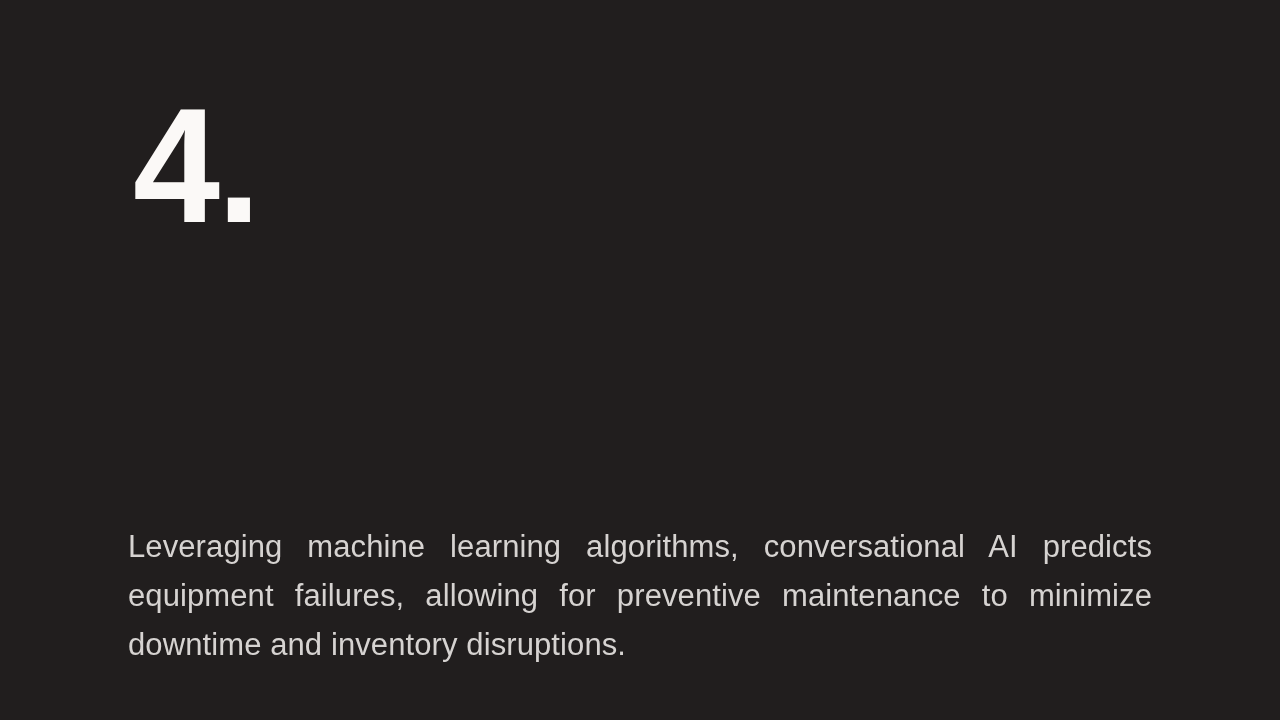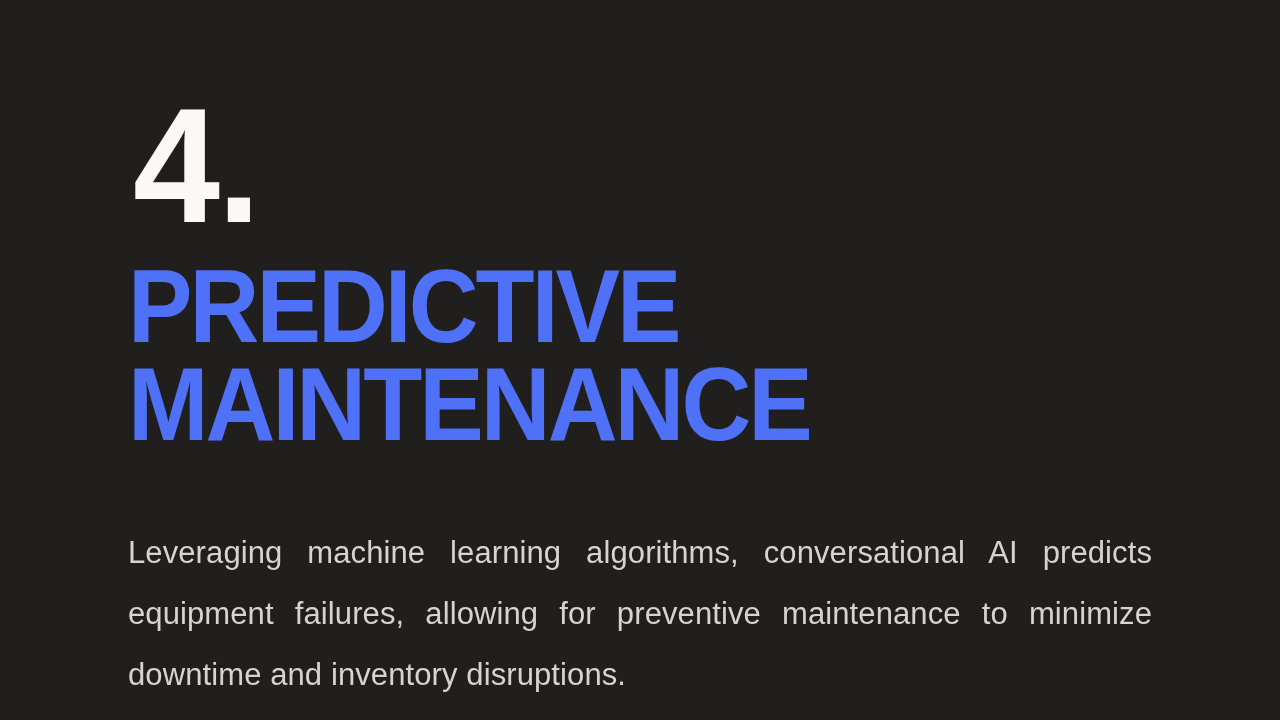--- a/index.html
+++ b/index.html
@@ -76,38 +76,34 @@
 
   
   .body-copy {
     position: absolute;
     left: 0;
     top: 491px;
     width: 1024px;
     font-family: "Liberation Sans", sans-serif;
     font-weight: 400;
     font-size: 31px;
-    line-height: 61px;
+    line-height: 49px;
     letter-spacing: 0.1px;
     color: #d6d3d1;
     text-align: justify;
     text-justify: inter-word;
     -moz-text-align-last: left;
     text-align-last: left;
   }
 </style>
 </head>
 <body>
 
 <div class="slide">
   <div class="content">
 
     <div class="step-number">4.</div>
 
-    <div class="headline">
-      <div class="headline-line">PREDICTIVE</div>
-      <div class="headline-line">MAINTENANCE</div>
-    </div>
 
     <p class="body-copy">Leveraging machine learning algorithms, conversational AI predicts equipment failures, allowing for preventive maintenance to minimize downtime and inventory disruptions.</p>
 
   </div>
 </div>
 
 </body></html>

